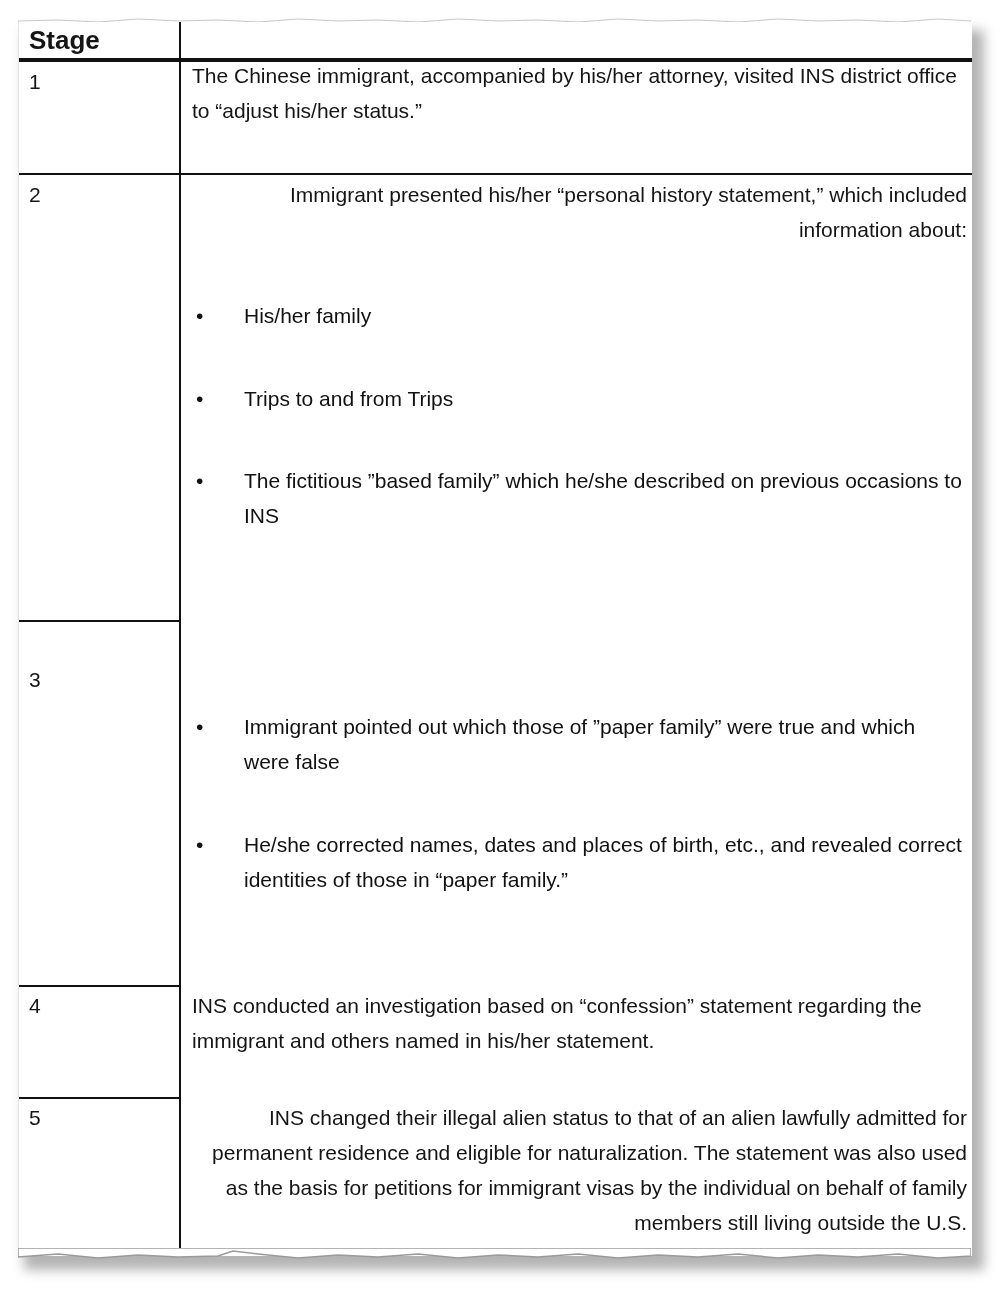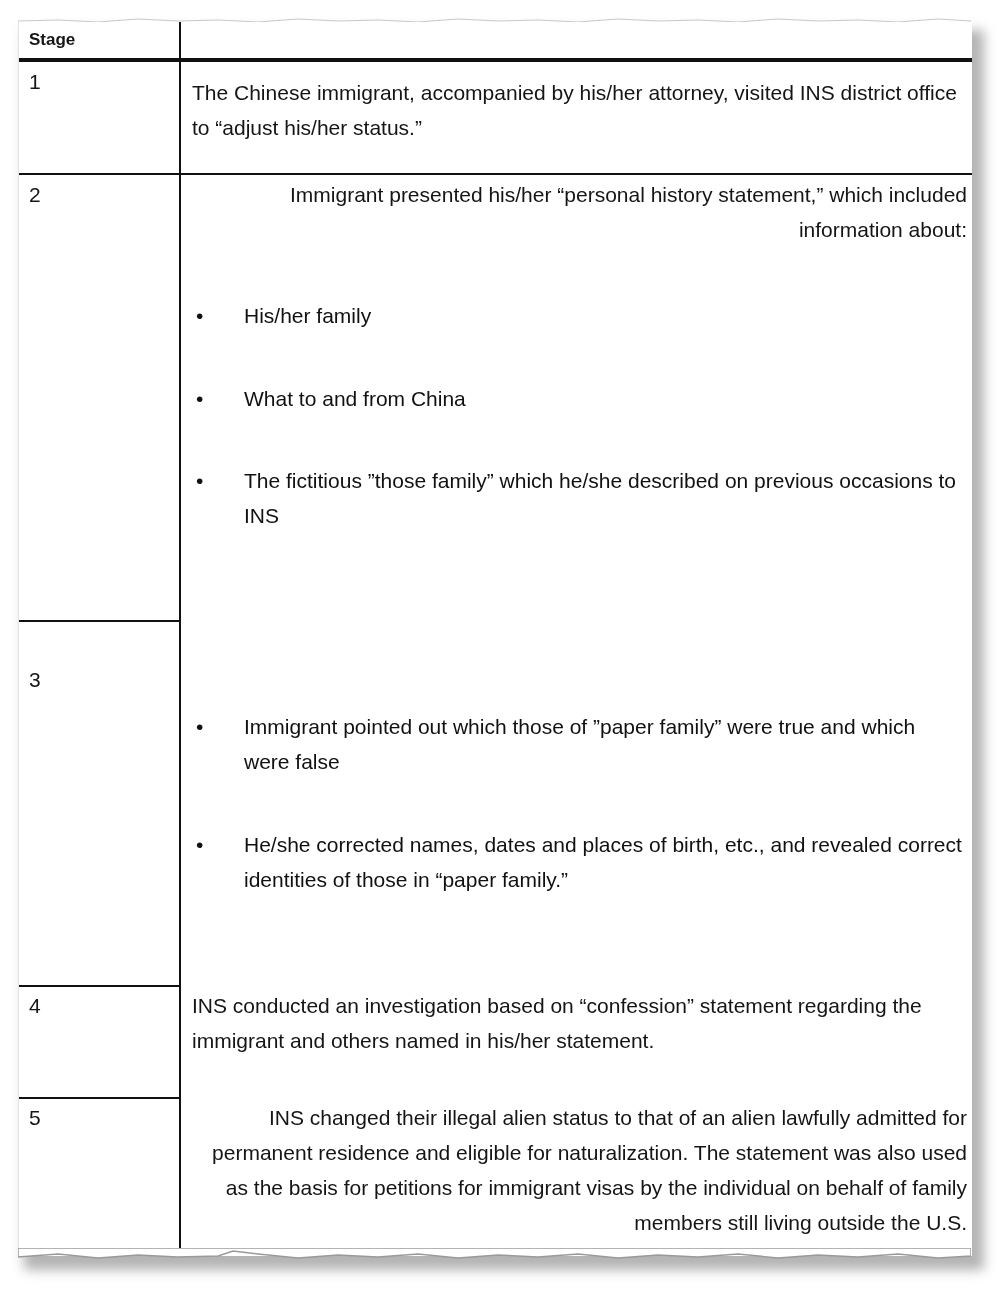--- a/index.html
+++ b/index.html
@@ -37,21 +37,21 @@
     position: absolute; left: 160px; top: 0; width: 1.5px; height: 1234px; background: #111;
   }
   .hline { position: absolute; left: 0; height: 1.5px; background: #111; }
   .hline.thick { height: 4px; }
   .cell-text {
     position: absolute;
     font-size: 21px;
     line-height: 35px;
     color: #151515;
   }
-  .hdr { font-weight: bold; font-size: 17px; top: 3px; line-height: 30px; }
+  .hdr { font-weight: bold; font-size: 26px; top: 3px; line-height: 30px; }
   .stage-num { left: 10px; }
   .desc { left: 173px; width: 775px; }
   .bullet-item { position: absolute; left: 173px; width: 775px; font-size: 21px; line-height: 35px; }
   .bullet-dot { position: absolute; left: 4px; top: 0; width: 12px; }
   .bullet-text { position: absolute; left: 52px; width: 720px; }
 </style>
 </head>
 <body>
 
 <div class="paper-shadow"></div>
@@ -66,37 +66,37 @@
 
   <div class="vline"></div>
   <div class="hline thick" style="top:36px; width:953px;"></div>
   <div class="hline" style="top:151px; width:953px;"></div>
   <div class="hline" style="top:598px; width:160px;"></div>
   <div class="hline" style="top:963px; width:160px;"></div>
   <div class="hline" style="top:1075px; width:160px;"></div>
 
   <div>
     <div class="cell-text stage-num" style="top:42px;">1</div>
-    <div class="cell-text desc" style="top:53px;">The Chinese immigrant, accompanied by his/her attorney, visited INS district office to “adjust his/her status.”</div>
+    <div class="cell-text desc" style="top:36px;">The Chinese immigrant, accompanied by his/her attorney, visited INS district office to “adjust his/her status.”</div>
   </div>
 
   <div>
     <div class="cell-text stage-num" style="top:155px;">2</div>
     <div class="cell-text desc" style="top:155px;text-align:right;">Immigrant presented his/her “personal history statement,” which included information about:</div>
     <div class="bullet-item" style="top:276px;">
       <span class="bullet-dot">•</span>
       <span class="bullet-text">His/her family</span>
     </div>
     <div class="bullet-item" style="top:359px;">
       <span class="bullet-dot">•</span>
-      <span class="bullet-text">What to and from China</span>
+      <span class="bullet-text">Trips to and from Trips</span>
     </div>
     <div class="bullet-item" style="top:441px;">
       <span class="bullet-dot">•</span>
-      <span class="bullet-text">The fictitious ”those family” which he/she described on previous occasions to INS</span>
+      <span class="bullet-text">The fictitious ”based family” which he/she described on previous occasions to INS</span>
     </div>
   </div>
 
   <div>
     <div class="cell-text stage-num" style="top:640px;">3</div>
     <div class="bullet-item" style="top:687px;">
       <span class="bullet-dot">•</span>
       <span class="bullet-text">Immigrant pointed out which those of ”paper family” were true and which were false</span>
     </div>
     <div class="bullet-item" style="top:805px;">

